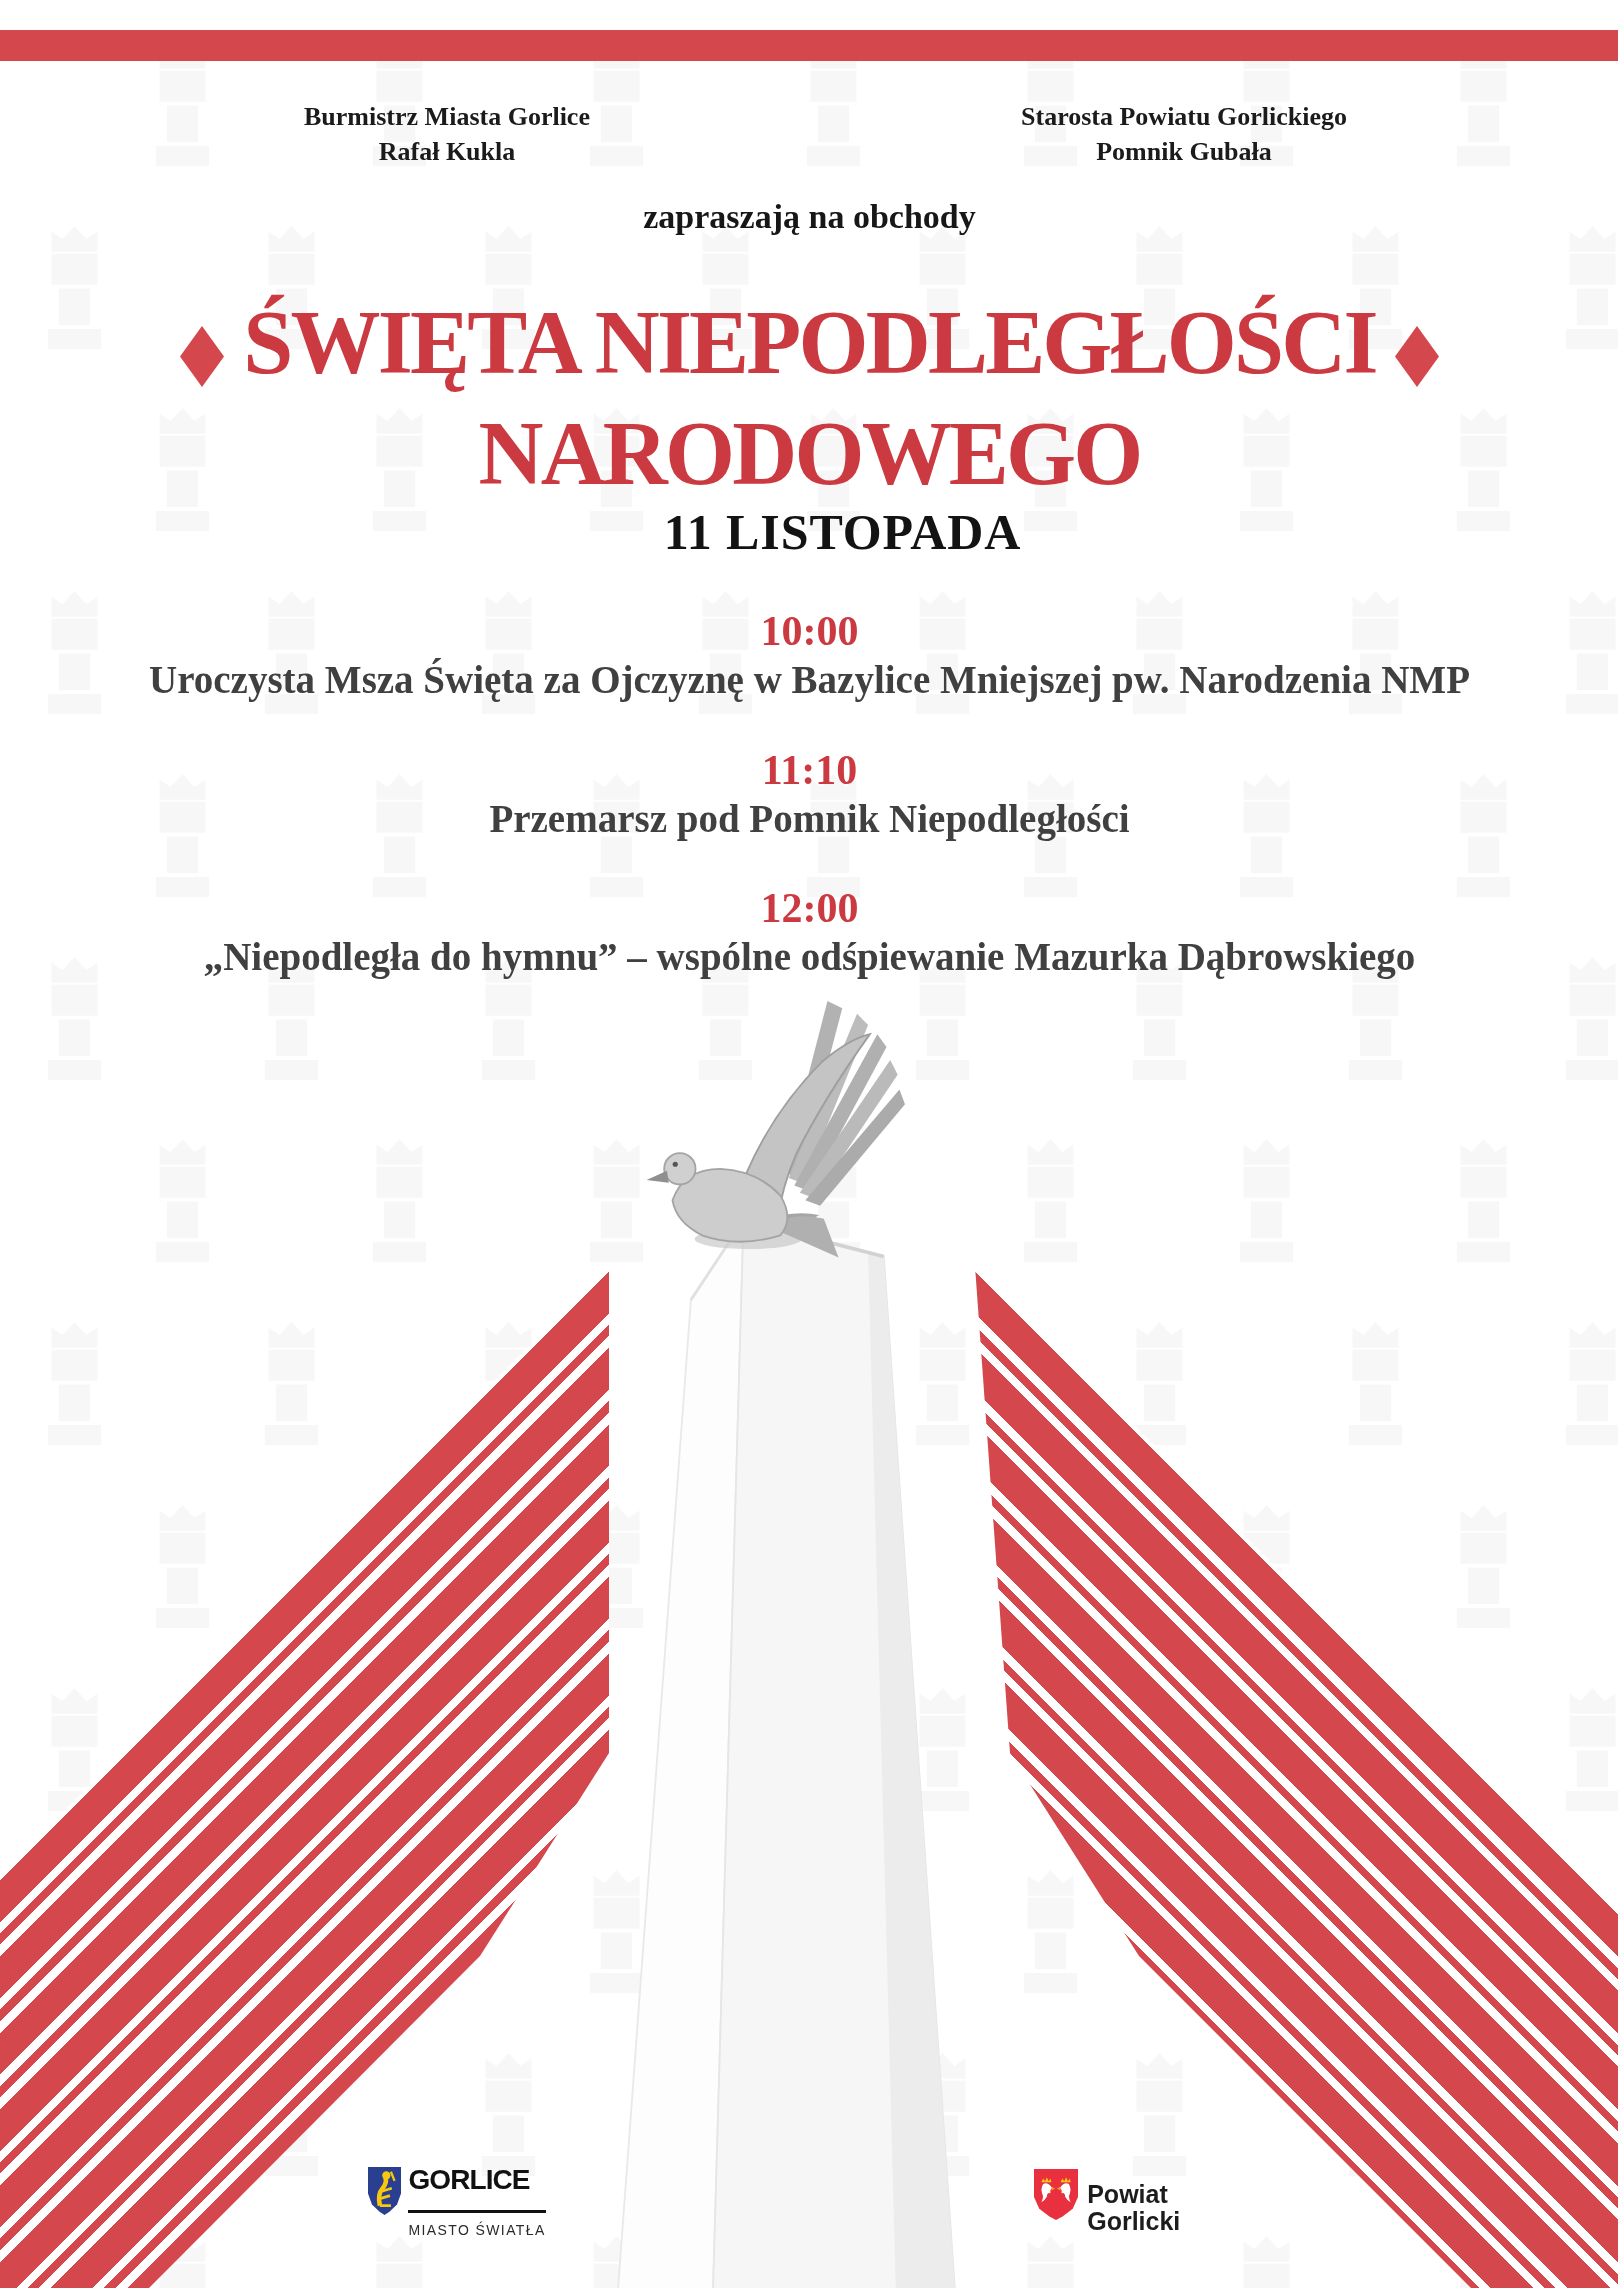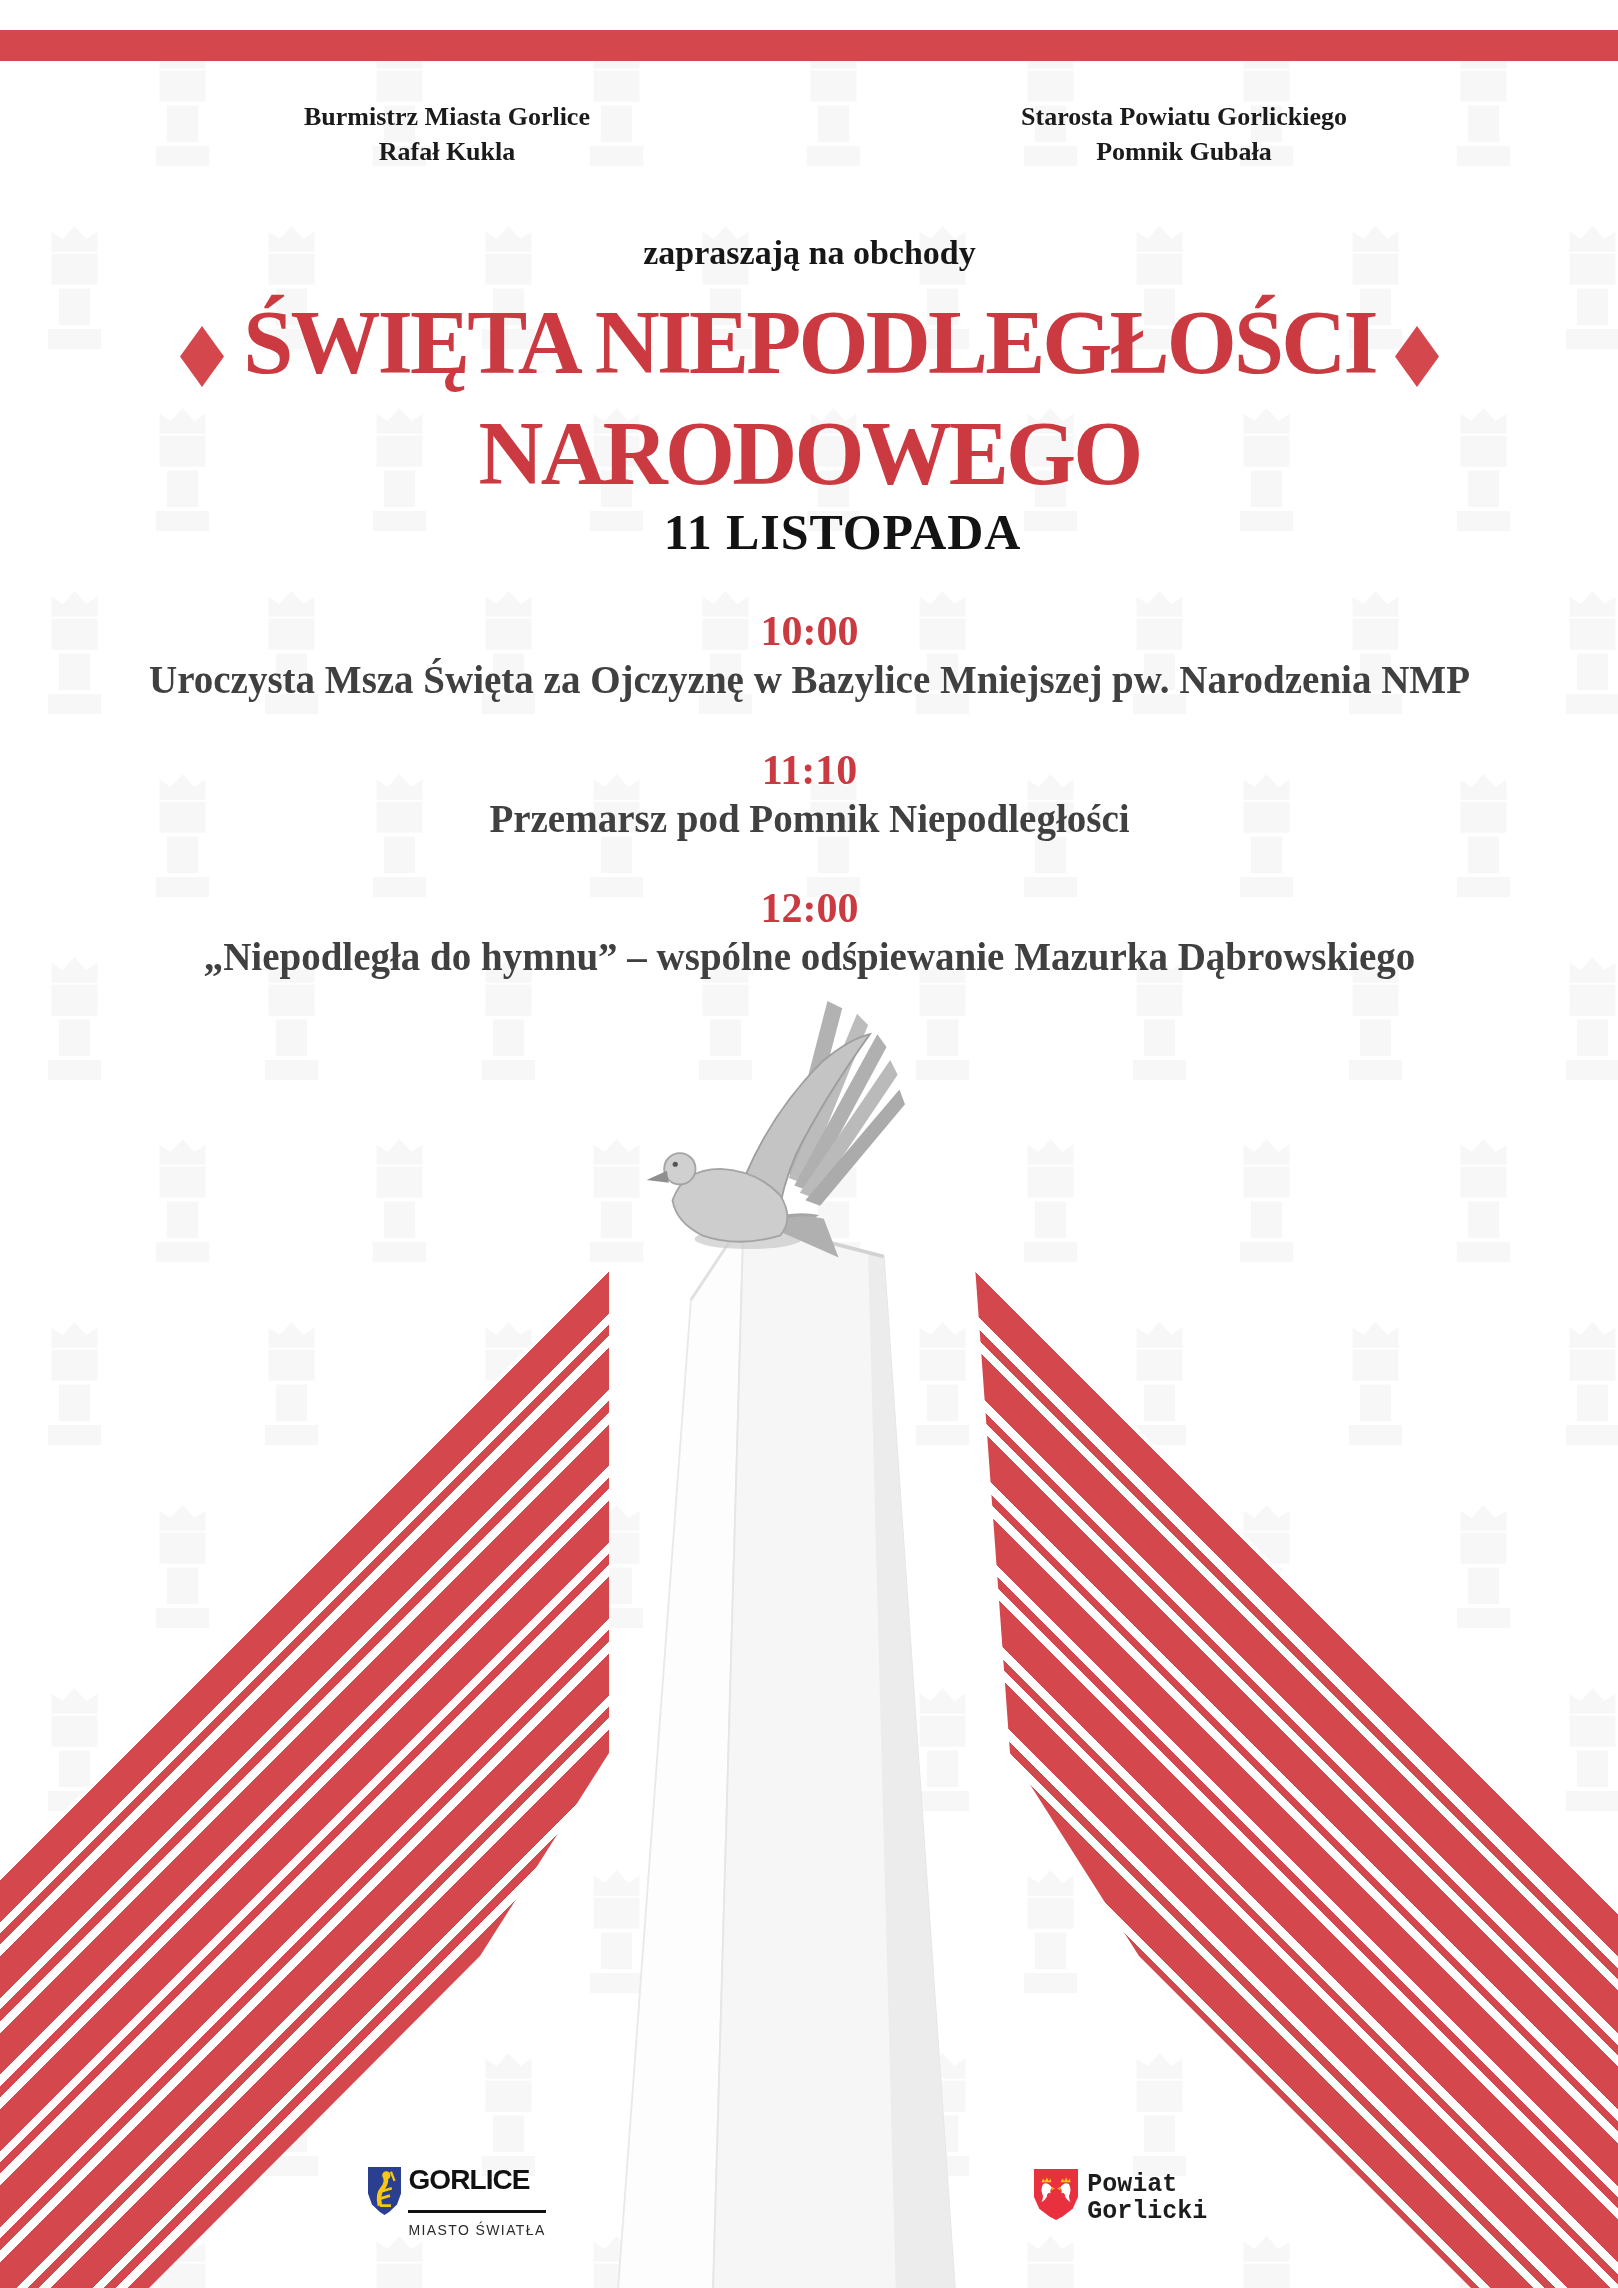--- a/index.html
+++ b/index.html
@@ -18,21 +18,21 @@
   .wm-tile path, .wm-tile rect{fill:#5a5a5a;}
   
   .top-bar{position:absolute;left:0;top:30px;width:100%;height:31px;background:#d4474c;z-index:3;}
   
   .officials{position:absolute;top:99px;width:388px;text-align:center;
     font-size:26px;font-weight:bold;line-height:35px;color:#1b1b1b;z-index:3;}
   .officials.left{left:253px;}
   .officials.right{left:990px;text-align:center;}
   
   .invitation{position:absolute;top:198px;left:0;width:100%;text-align:center;
-    font-size:34px;font-weight:bold;color:#171717;z-index:3;margin-top:36px;}
+    font-size:34px;font-weight:bold;color:#171717;z-index:3;}
   
   .title-block{position:absolute;top:287px;left:0;width:100%;text-align:center;
     color:#cc3a41;font-weight:bold;z-index:3;}
   .title-line{font-size:90px;line-height:111px;letter-spacing:-2.8px;white-space:nowrap;}
   .diamond{position:absolute;width:44px;height:61px;background:#d4474c;z-index:3;
     clip-path:polygon(50% 0,100% 50%,50% 100%,0 50%);}
   .diamond.left{left:180px;top:326px;}
   .diamond.right{left:1395px;top:326px;}
   
   .date-line{position:absolute;top:503px;left:0;width:100%;text-align:center;
@@ -67,21 +67,21 @@
   .gorlice-shield{width:33px;height:48px;background:#2a3f8f;
     clip-path:polygon(0 0,100% 0,100% 55%,88% 78%,65% 93%,50% 100%,35% 93%,12% 78%,0 55%);}
   .gorlice-text{margin-left:7.4px;}
   .gorlice-name{font-size:28px;font-weight:900;letter-spacing:-0.9px;color:#111;
     border-bottom:3.7px solid #111;line-height:26px;padding-bottom:17px;}
   .gorlice-tagline{font-size:14px;letter-spacing:1.4px;color:#2b2b2b;margin-top:9px;}
   .logo-powiat{left:1034px;top:2169px;}
   .powiat-shield{width:44px;height:51px;background:#e8303f;
     clip-path:polygon(0 0,100% 0,100% 55%,88% 78%,65% 93%,50% 100%,35% 93%,12% 78%,0 55%);
     position:relative;}
-  .powiat-text{margin-left:9.2px;font-size:25px;font-weight:bold;line-height:27px;color:#1c1c1c;margin-top:2px;font-family:Liberation Mono, monospace;}
+  .powiat-text{margin-left:9.2px;font-size:25px;font-weight:bold;line-height:27px;color:#1c1c1c;margin-top:12px;}
 </style>
 </head>
 <body>
 
 <div class="page">
 
   <div class="watermark">
 
   <svg class="wm-tile" width="79" height="137" viewBox="0 0 86 148" style="left: -74px; top: 37px;">
       <path d="M18,34 L18,12 L30,20 L43,6 L56,20 L68,12 L68,34 Z"></path>

